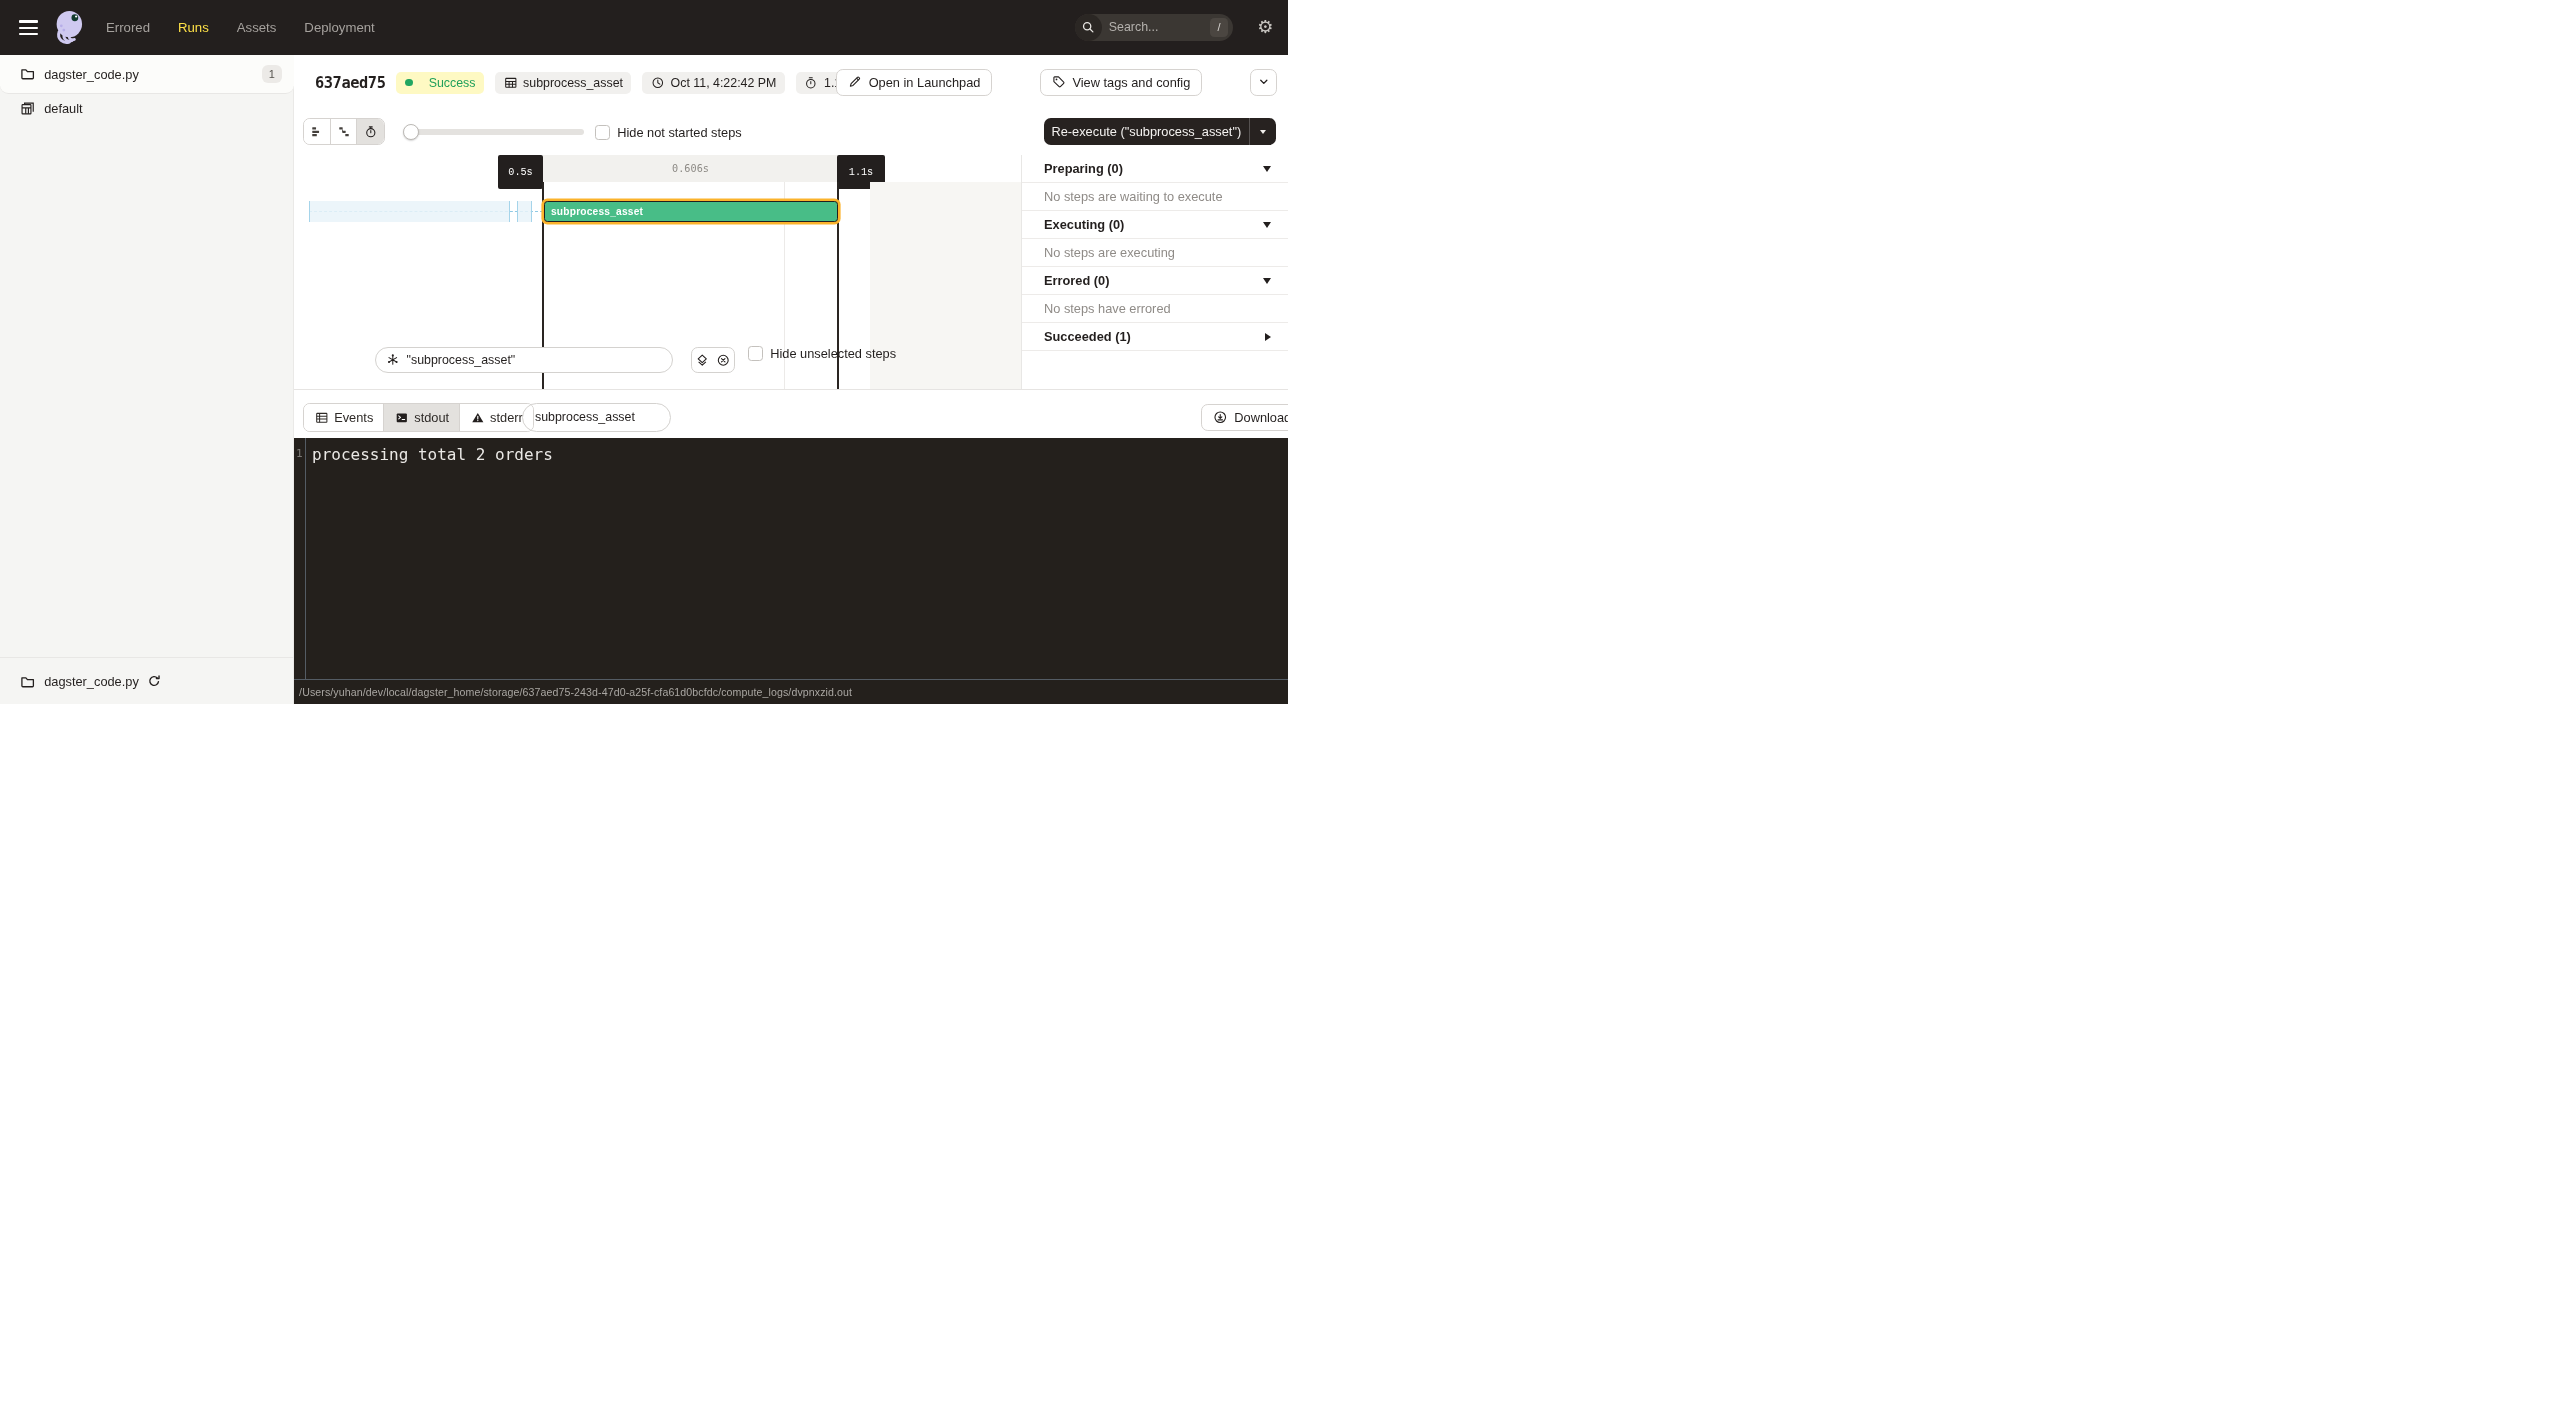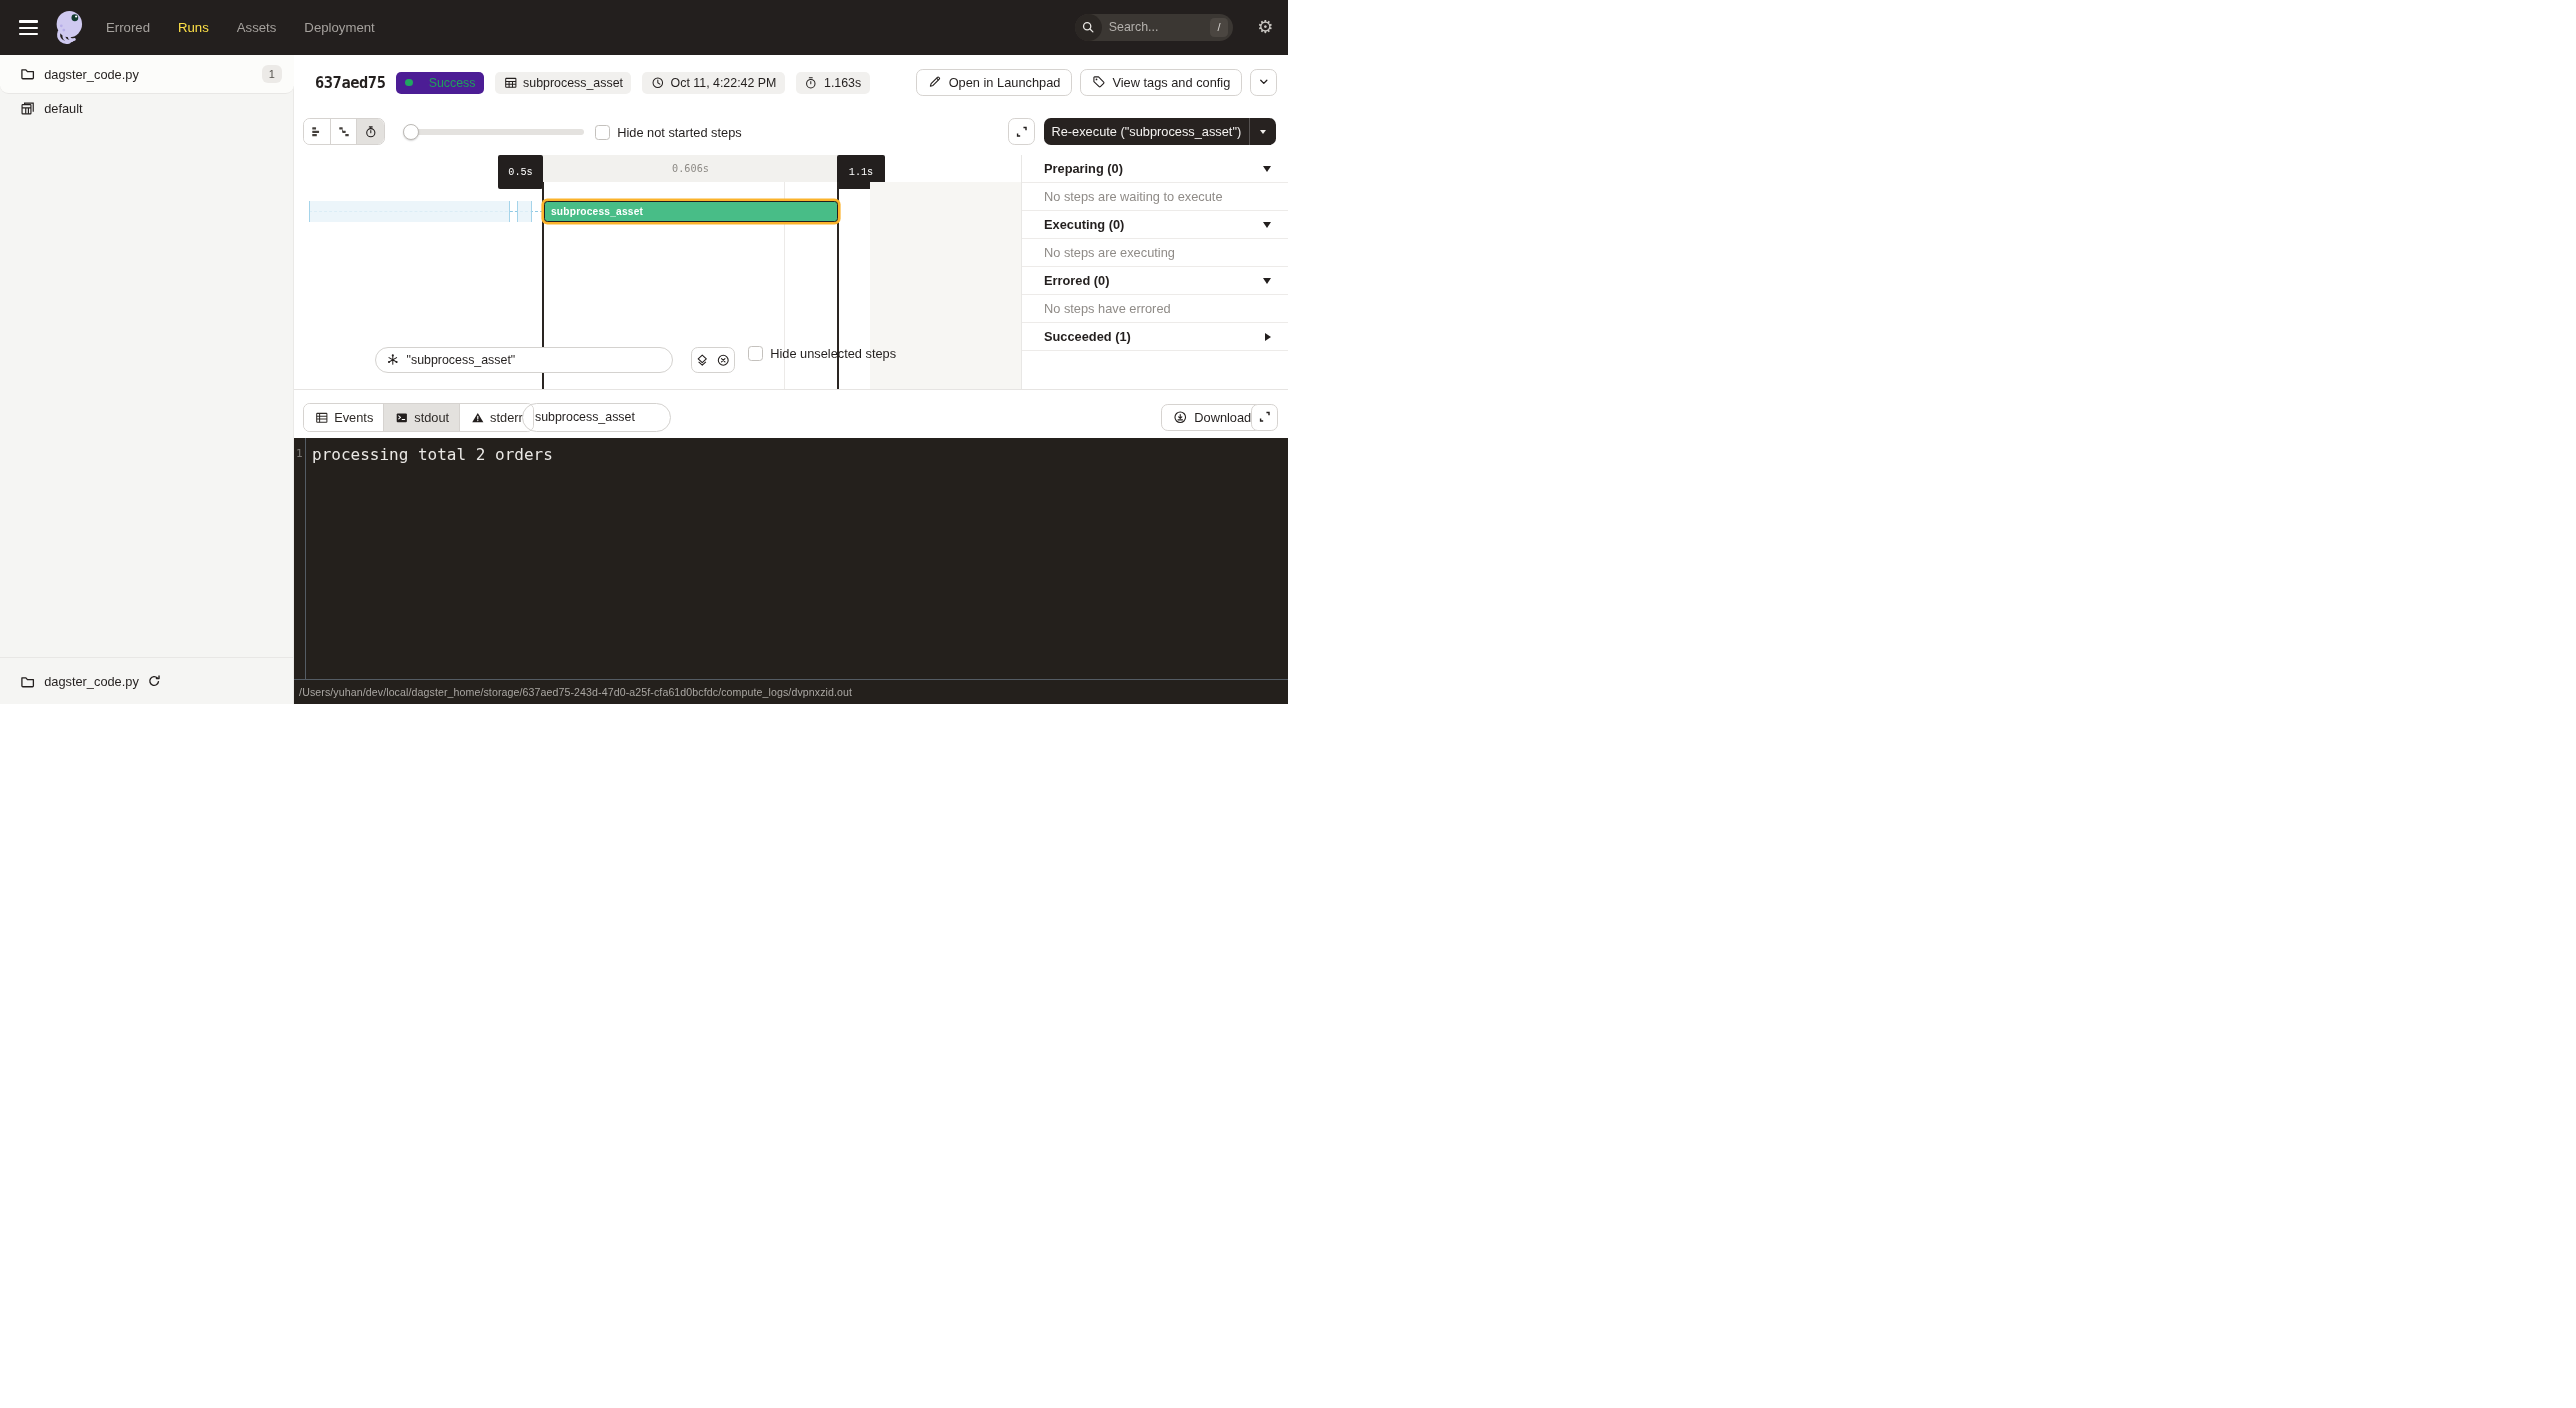--- a/index.html
+++ b/index.html
@@ -29,24 +29,24 @@
   .side-row2 { position:absolute; left:0; top:46px; width:294px; height:31px; display:flex; padding-left:20.4px; gap:8.5px; cursor:pointer; }
   .side-row2 .lbl { font-size:12.8px; }
   .side-footer { position:absolute; left:0; bottom:0; width:294px; height:48px; border-top:0.9px solid #e8e7e5; display:flex; align-items:center; padding-left:20.4px; gap:8.5px; }
   .side-footer .lbl { font-size:12.8px; }
 
   
   .run-header { position:absolute; left:294px; top:55px; width:994px; height:55px; background:#fff; border-bottom:0.9px solid #e9e8e6; }
   .rh-left { position:absolute; left:21px; top:0; height:55px; display:flex; align-items:center; gap:11px; }
   .run-id { font-family:"DejaVu Sans Mono",monospace; font-weight:700; font-size:15.3px; letter-spacing:-0.4px; }
   .pill { height:22px; border-radius:5.1px; display:flex; align-items:center; gap:6px; padding:0 8.5px; font-size:12.4px; background:#f1f0ee; }
-  .pill.success { background:#4c1d95; color:#1fa05b; font-weight:500;gap:16px; }
+  .pill.success { background:#fef9c3; color:#1fa05b; font-weight:500;gap:16px; }
   .dot { width:7.7px; height:7.7px; border-radius:50%; background:#21a661; }
   .rh-right { position:absolute; right:11px; top:13.6px; display:flex; gap:7.7px; }
-  .btn { height:27px; border:0.9px solid #d6d3d0; border-radius:6.8px; background:#fff; display:flex; align-items:center; gap:6.8px; padding:0 11px; font-size:12.8px; color:#231f1e; cursor:pointer; }
+  .btn { height:27px; border:0.9px solid #d6d3d0; border-radius:6.8px; background:#fff; display:flex; align-items:center; gap:6.8px; padding:0 11px; font-size:12.8px; color:#231f1e; cursor:pointer;margin-left:40px; }
   .btn.square { width:27px; padding:0; justify-content:center; }
 
   
   .gantt-toolbar { position:absolute; left:294px; top:109px; width:994px; height:46px; background:#fff; }
   .mode-group { position:absolute; left:9.4px; top:9.4px; height:27px; display:flex; border:0.9px solid #d6d3d0; border-radius:6.8px; overflow:hidden; background:#fff; }
   .mode-btn { width:26.4px; height:25.6px; display:flex; align-items:center; justify-content:center; border-right:0.9px solid #d6d3d0; cursor:pointer; background:#fff; }
   .mode-btn:last-child { border-right:none; }
   .mode-btn.sel { background:#e3e1de; }
   .slider { position:absolute; left:111px; top:0; width:179px; height:46px; cursor:pointer; }
   .slider .track { position:absolute; left:0; top:20.4px; width:179px; height:6px; border-radius:3.4px; background:#e4e2df; }

